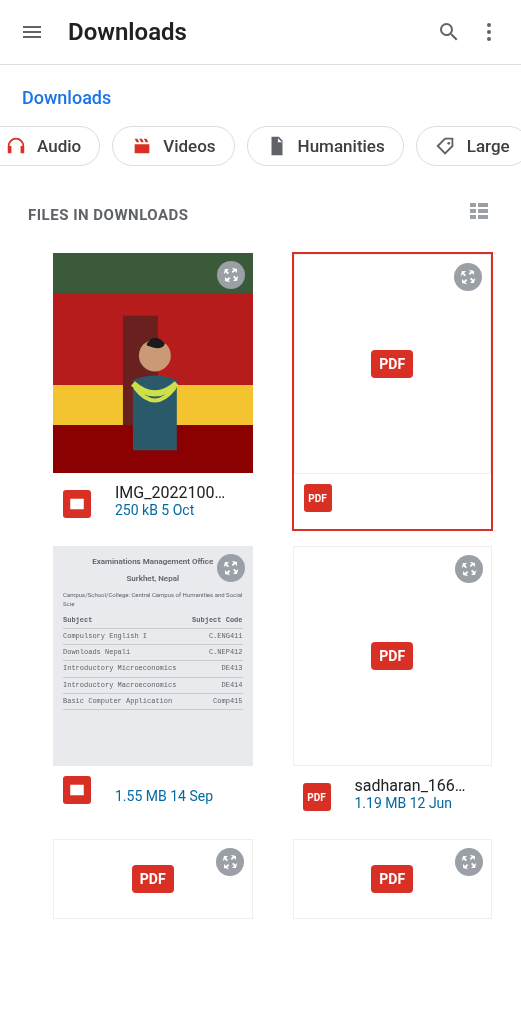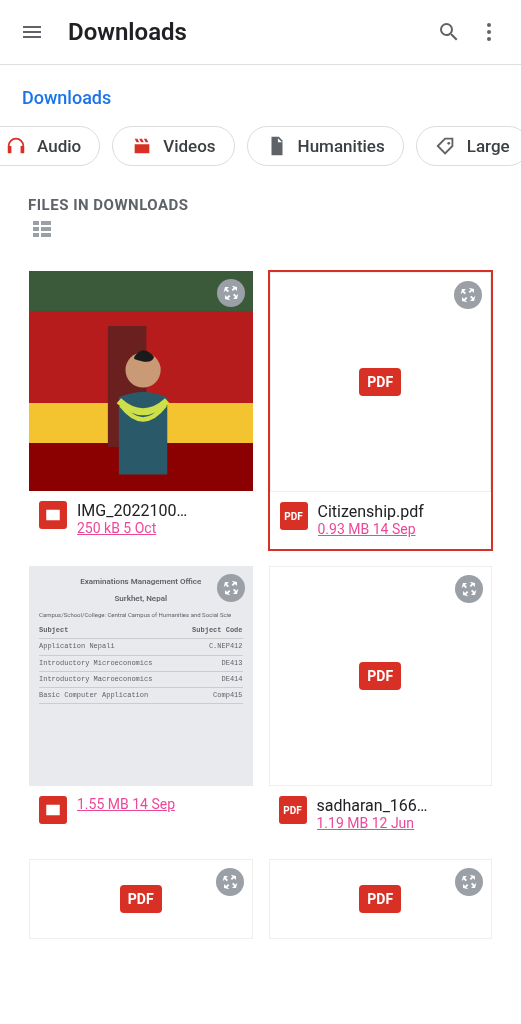--- a/index.html
+++ b/index.html
@@ -43,70 +43,70 @@
     display:flex; align-items:center; gap:10px;
     border:1.5px solid #dadce0; border-radius: 24px;
     padding: 8px 18px;
     font-size:17px; color:#3c4043; font-weight:500;
     background:#fff;
     flex-shrink:0;
   }
   .chip.audio { border-top-left-radius:0; border-bottom-left-radius:0; padding-left:10px;}
   .chip-icon { width:22px; height:22px; display:flex; align-items:center; justify-content:center;}
   .section-head {
-    display:flex; align-items:flex-start; justify-content:space-between;
+    display:flex; align-items:flex-end; justify-content:space-between;
     padding: 12px 28px 8px 28px;
-    flex-direction: column;
   }
   .section-head .label { font-size:15px; font-weight:700; color:#5f6368; letter-spacing:0.5px;}
   .viewbtn { width:28px; height:28px; color:#5f6368; display:flex; align-items:center; justify-content:center;}
   .grid {
     display:grid;
     grid-template-columns: 1fr 1fr;
     gap: 14px;
     padding: 20px 28px 0 28px;
   }
   .card {
     border:1px solid transparent;
     display:flex; flex-direction:column;
     position:relative;
+    margin-left:24px;
   }
   .card.highlight { border:2px solid #d93025; }
   .thumb {
     height: 220px;
     background: #f0abfc;
     position:relative;
     display:flex; align-items:center; justify-content:center;
     overflow:hidden;
   }
   .expand {
     position:absolute; top:8px; right:8px;
     width:28px; height:28px; border-radius:50%;
     background:#9aa0a6; display:flex; align-items:center; justify-content:center;
   }
   .pdf-badge {
     background:#d93025; color:#fff; font-weight:700;
     font-size:14px; padding:6px 8px; border-radius:4px;
   }
   .footer {
-    display:flex; align-items:flex-start; gap:10px;
+    display:flex; align-items:flex-end; gap:24px;
     padding: 10px 10px 12px 10px;
     background:#fff;
   }
   .type-icon {
     width:28px; height:28px; border-radius:3px;
     display:flex; align-items:center; justify-content:center;
     color:#fff; font-size:10px; font-weight:700;
     flex-shrink:0;
   }
   .type-icon.img { background:#d93025; }
   .type-icon.pdf { background:#d93025; }
   .meta { overflow:hidden; flex:1;}
   .fname { font-size:16px; color:#202124; white-space:nowrap; overflow:hidden; text-overflow:ellipsis; }
-  .finfo { font-size:14px; color:#ec4899;text-decoration:underline; }
+  .finfo { font-size:14px; color:#0369a1; }
   
   .photo-bg {
     width:100%; height:100%;
     background: linear-gradient(to bottom,
       #3a5a3a 0%, #3a5a3a 18%,
       #b71c1c 18%, #b71c1c 60%,
       #f4c430 60%, #f4c430 78%,
       #8b0000 78%, #8b0000 100%);
     position:relative;
   }
@@ -239,39 +239,39 @@
       <div class="expand">
         <svg width="16" height="16" viewBox="0 0 24 24">
             <path fill="#fff" d="M3 3h6L6 6l3 3-2 2-3-3-3 3zM21 3v6l-3-3-3 3-2-2 3-3-3-3zM3 21v-6l3 3 3-3 2 2-3 3 3 3zM21 21h-6l3-3-3-3 2-2 3 3 3-3z"></path>
           </svg>
       </div>
     </div>
     <div class="footer">
       <div class="type-icon pdf">
           <span>PDF</span>
         </div>
-      <div class="meta">
-        <div class="fname">Citizenship.pdf</div>
-        <div class="finfo">0.93 MB 14 Sep</div>
-      </div>
     </div>
   </div>
 
   <div class="card">
     <div class="thumb">
       <div class="doc-bg">
         <div class="dh">Examinations Management Office</div>
         <div class="dh">Surkhet, Nepal</div>
         <div style="font-size:6px;margin:4px 0">Campus/School/College: Central Campus of Humanities and Social Scie</div>
         <div class="row">
             <b>Subject</b>
             <b>Subject Code</b>
           </div>
         <div class="row">
-            <span>Application Nepali</span>
+            <span>Compulsory English I</span>
+            <span>C.ENG411</span>
+          </div>
+        <div class="row">
+            <span>Downloads Nepali</span>
             <span>C.NEP412</span>
           </div>
         <div class="row">
             <span>Introductory Microeconomics</span>
             <span>DE413</span>
           </div>
         <div class="row">
             <span>Introductory Macroeconomics</span>
             <span>DE414</span>
           </div>

